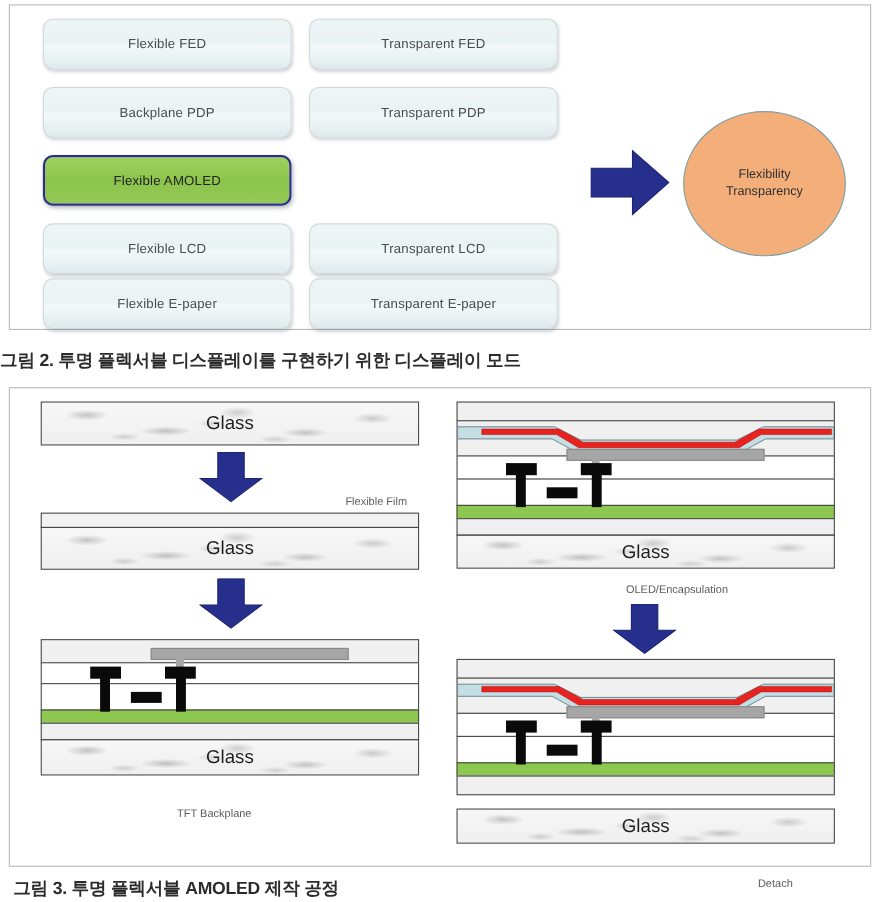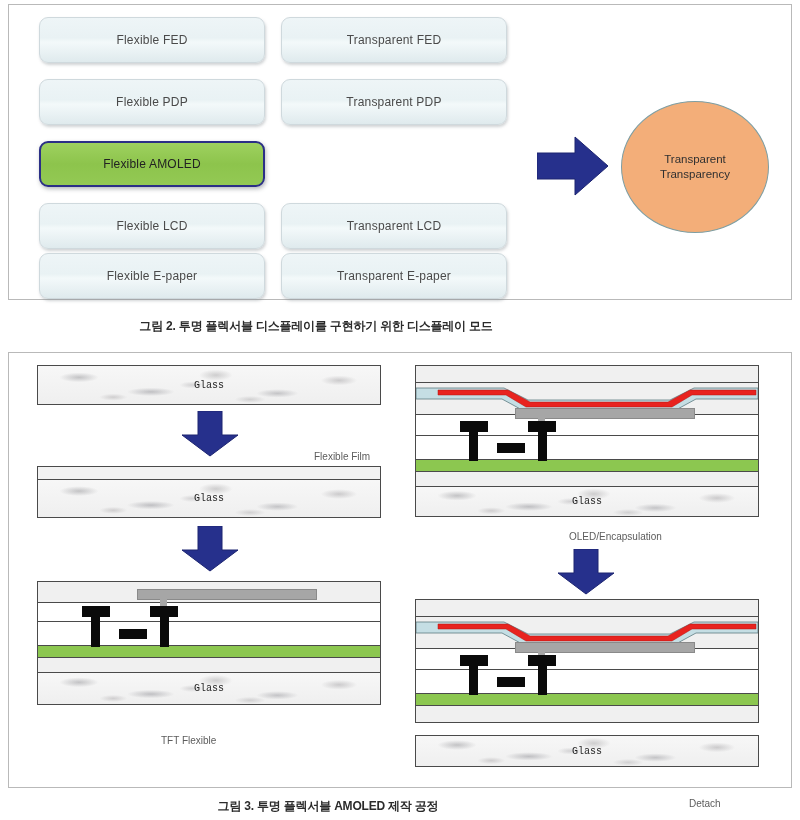--- a/index.html
+++ b/index.html
@@ -84,22 +84,21 @@
   #result-circle span {
     font-size: 11.5px;
     color: #303030;
     line-height: 15px;
   }
 
   .caption {
     position: absolute;
     width: 632px;
     left: 0;
-    text-align: center;
-    font-size: 12px;
+    font-size: 16px;
     font-weight: bold;
     color: #2b2b2b;
     letter-spacing: -0.2px;
   }
   #caption2 { top: 318px; }
   #caption3 { top: 798px; padding-left: 12px; }
 
   
   #figure3-panel {
     position: absolute;
@@ -130,25 +129,24 @@
       radial-gradient(ellipse 26px 7px at 88% 38%, rgba(125,122,126,0.34), rgba(255,255,255,0) 70%),
       radial-gradient(ellipse 20px 5px at 22% 82%, rgba(130,125,128,0.30), rgba(255,255,255,0) 70%),
       radial-gradient(ellipse 22px 5px at 62% 88%, rgba(128,126,130,0.28), rgba(255,255,255,0) 70%),
       radial-gradient(ellipse 18px 5px at 45% 50%, rgba(120,118,124,0.26), rgba(255,255,255,0) 70%),
       linear-gradient(to bottom, #f7f7f7, #efefef);
     display: flex;
     align-items: center;
     justify-content: center;
   }
   .layer.glass .glabel {
-    font-size: 10px;
+    font-size: 17px;
     color: #1f1f1f;
     position: relative;
     z-index: 3;
-    font-family: Liberation Mono, monospace;
   }
   .layer.lightgray { background: #f0f0f0; }
   .layer.white     { background: #ffffff; }
   .layer.green     { background: #8cc750; }
   .layer.plasticfilm { background: #f2f2f2; }
 
   
   .tft-gate {
     position: absolute;
     background: #0a0a0a;
@@ -179,21 +177,21 @@
 </style>
 </head>
 <body>
 
 <div id="figure2-panel">
 
   <div class="mode-box" style="left:30px; top:12px;">
     <span class="lbl">Flexible FED</span>
   </div>
   <div class="mode-box" style="left:30px; top:74px;">
-    <span class="lbl">Flexible PDP</span>
+    <span class="lbl">Backplane PDP</span>
   </div>
   <div class="mode-box highlight" style="left:30px; top:136px;">
     <span class="lbl">Flexible AMOLED</span>
   </div>
   <div class="mode-box" style="left:30px; top:198px;">
     <span class="lbl">Flexible LCD</span>
   </div>
   <div class="mode-box" style="left:30px; top:248px;">
     <span class="lbl">Flexible E-paper</span>
   </div>
@@ -209,21 +207,21 @@
   </div>
   <div class="mode-box" style="left:272px; top:248px;">
     <span class="lbl">Transparent E-paper</span>
   </div>
 
   <svg id="fig2-arrow" viewBox="0 0 72 62">
     <polygon points="0,18 38,18 38,2 71,31 38,60 38,44 0,44" fill="#26308c" stroke="#1c2470" stroke-width="1"></polygon>
   </svg>
 
   <div id="result-circle">
-    <span>Transparent</span>
+    <span>Flexibility</span>
     <span>Transparency</span>
   </div>
 </div>
 
 <div class="caption" id="caption2">그림 2. 투명 플렉서블 디스플레이를 구현하기 위한 디스플레이 모드</div>
 
 <div id="figure3-panel">
 
   <div class="stack" style="left:28px; top:12px; width:344px; height:40px;">
     <div class="layer glass" style="left:0; top:0; width:344px; height:40px;">
@@ -265,21 +263,21 @@
 
     <div class="gray-electrode" style="left:100px; top:8px; width:180px; height:11px;"></div>
     <div class="gray-via" style="left:123px; top:17px; width:7px; height:9px;"></div>
 
     <div class="tft-gate" style="left:45px; top:25px; width:28px; height:11px;"></div>
     <div class="tft-gate" style="left:54px; top:34px; width:9px; height:32px;"></div>
     <div class="tft-gate" style="left:113px; top:25px; width:28px; height:11px;"></div>
     <div class="tft-gate" style="left:123px; top:34px; width:9px; height:32px;"></div>
     <div class="tft-gate" style="left:82px; top:48px; width:28px; height:10px;"></div>
   </div>
-  <span class="sub-label" style="left:152px; top:382px;">TFT Flexible</span>
+  <span class="sub-label" style="left:152px; top:382px;">TFT Backplane</span>
 
   <div class="stack" style="left:406px; top:12px; width:344px; height:152px;">
 
     <div class="layer lightgray" style="left:0; top:0; width:344px; height:18px;"></div>
 
     <div class="layer lightgray" style="left:0; top:17px; width:344px; height:33px;">
       <svg width="342" height="31" viewBox="0 0 342 31" style="display:block;">
 
         <path d="M0,5 L88,5 L112,17 L254,17 L278,5 L342,5 L342,16 L280,16 L258,28 L108,28 L86,16 L0,16 Z" fill="#c5dee4" stroke="#5d7b82" stroke-width="0.8"></path>
 

